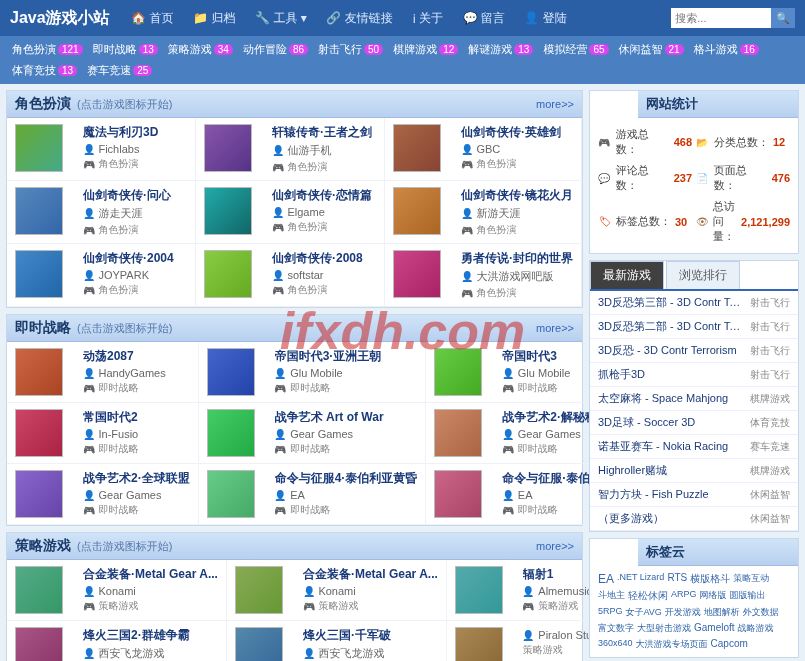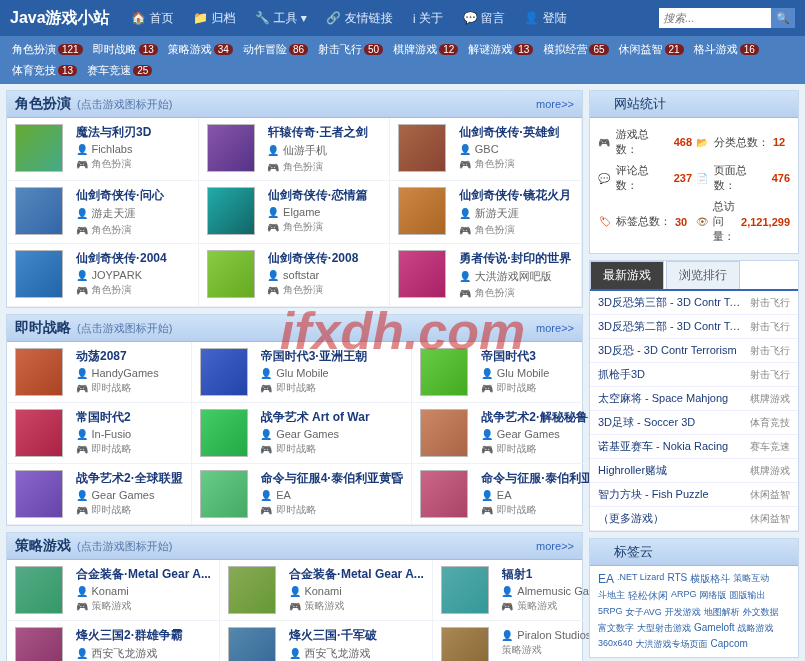--- a/index.html
+++ b/index.html
@@ -3,43 +3,43 @@
   <meta charset="utf-8">
   <style>
     * { margin: 0; padding: 0; box-sizing: border-box; }
     body { font-family: SimSun, '宋体', Arial, sans-serif; font-size: 12px; background: #e8f0f8; width: 805px; min-height: 661px; overflow-x: hidden; }
     
     
     .header { background: #2a5fa5; height: 36px; display: flex; align-items: center; padding: 0 10px; gap: 4px; }
     .site-logo { color: #fff; font-size: 16px; font-weight: bold; margin-right: 10px; white-space: nowrap; }
     .nav-item { color: #dce8ff; font-size: 12px; padding: 4px 8px; cursor: pointer; display: flex; align-items: center; gap: 3px; }
     .search-box { margin-left: auto; display: flex; align-items: center; }
-    .search-input { width: 112px; height: 20px; border: none; font-size: 11px; padding: 0 4px; font-style: italic; }
+    .search-input { width: 100px; height: 20px; border: none; font-size: 11px; padding: 0 4px; }
     .search-btn { background: #5588cc; border: none; color: #fff; cursor: pointer; padding: 2px 5px; font-size: 11px; height: 20px; }
 
     
     .cat-nav { background: #4a7fc1; padding: 4px 8px; display: flex; flex-wrap: wrap; gap: 2px; align-items: center; }
     .cat-item { color: #fff; font-size: 11px; cursor: pointer; padding: 2px 4px; white-space: nowrap; display: flex; align-items: center; gap: 2px; }
-    .cat-badge { background: #7f1d1d; color: #fff; border-radius: 8px; padding: 0 4px; font-size: 10px; }
+    .cat-badge { background: #d946ef; color: #fff; border-radius: 8px; padding: 0 4px; font-size: 10px; }
 
     
     .main { display: flex; gap: 6px; padding: 6px 6px; }
     .left-col { flex: 1; min-width: 0; }
     .right-col { width: 210px; flex-shrink: 0; }
 
     
     .section { background: #fff; margin-bottom: 6px; border: 1px solid #c8d8ec; }
     .section-header { background: linear-gradient(180deg, #d0e4f8 0%, #b8d0f0 100%); padding: 4px 8px; display: flex; align-items: center; justify-content: space-between; border-bottom: 1px solid #a0bce0; }
     .section-title { color: #1a3a6a; font-size: 14px; font-weight: bold; display: flex; align-items: center; gap: 6px; }
     .section-sub { font-size: 11px; color: #5577aa; font-weight: normal; }
     .more-btn { color: #3366bb; font-size: 11px; cursor: pointer; display: flex; align-items: center; text-align: right; }
 
     
     .game-grid { display: grid; grid-template-columns: repeat(3, 1fr); gap: 0; }
-    .game-item { display: flex; align-items: flex-start; padding: 6px 8px; border-bottom: 1px solid #eef2f8; border-right: 1px solid #eef2f8; cursor: pointer; gap: 13px; }
+    .game-item { display: flex; align-items: flex-start; padding: 6px 8px; border-bottom: 1px solid #eef2f8; border-right: 1px solid #eef2f8; cursor: pointer; gap: 20px; }
     .game-thumb { width: 48px; height: 48px; background: #ccc; flex-shrink: 0; border: 1px solid #bbb; object-fit: cover; }
     .game-thumb.rpg1 { background: linear-gradient(135deg, #6a3,#4a8); }
     .game-thumb.rpg2 { background: linear-gradient(135deg, #85a, #538); }
     .game-thumb.rpg3 { background: linear-gradient(135deg, #a64,#843); }
     .game-thumb.rpg4 { background: linear-gradient(135deg, #58b,#36a); }
     .game-thumb.rpg5 { background: linear-gradient(135deg, #2aa,#166); }
     .game-thumb.rpg6 { background: linear-gradient(135deg, #c84,#a62); }
     .game-thumb.rpg7 { background: linear-gradient(135deg, #48c,#26a); }
     .game-thumb.rpg8 { background: linear-gradient(135deg, #8c4,#6a2); }
     .game-thumb.rpg9 { background: linear-gradient(135deg, #c48,#a26); }
@@ -60,21 +60,21 @@
     .game-thumb.stg6 { background: linear-gradient(135deg, #a85,#863); }
     .game-info { flex: 1; min-width: 0; }
     .game-name { font-size: 12px; color: #1a3a7a; font-weight: bold; overflow: hidden; text-overflow: ellipsis; white-space: nowrap; cursor: pointer; }
     .game-dev { font-size: 11px; color: #666; overflow: hidden; text-overflow: ellipsis; white-space: nowrap; margin-top: 2px; display: flex; align-items: center; gap: 3px; }
     .dev-icon { color: #5588cc; font-size: 10px; }
     .game-cat { font-size: 10px; color: #888; margin-top: 2px; display: flex; align-items: center; gap: 3px; }
     .cat-icon { color: #cc8800; font-size: 10px; }
 
     
     .right-section { background: #fff; border: 1px solid #c8d8ec; margin-bottom: 6px; }
-    .right-header { background: linear-gradient(180deg, #d0e4f8 0%, #b8d0f0 100%); padding: 4px 24px; font-size: 13px; font-weight: normal; color: #1a3a6a; border-bottom: 1px solid #a0bce0; }
+    .right-header { background: linear-gradient(180deg, #d0e4f8 0%, #b8d0f0 100%); padding: 4px 8px; font-size: 13px; font-weight: bold; color: #1a3a6a; border-bottom: 1px solid #a0bce0; margin-left: 48px; }
     .stats-grid { display: grid; grid-template-columns: 1fr 1fr; gap: 0; padding: 6px; }
     .stat-item { display: flex; align-items: center; gap: 4px; padding: 3px 2px; font-size: 11px; color: #444; }
     .stat-icon { width: 14px; height: 14px; display: flex; align-items: center; justify-content: center; font-size: 10px; }
     .stat-icon.game { color: #3366cc; }
     .stat-icon.comment { color: #cc6600; }
     .stat-icon.tag { color: #cc3300; }
     .stat-icon.cat { color: #336699; }
     .stat-icon.page { color: #669933; }
     .stat-icon.view { color: #996633; }
     .stat-val { font-weight: bold; color: #cc3300; }

